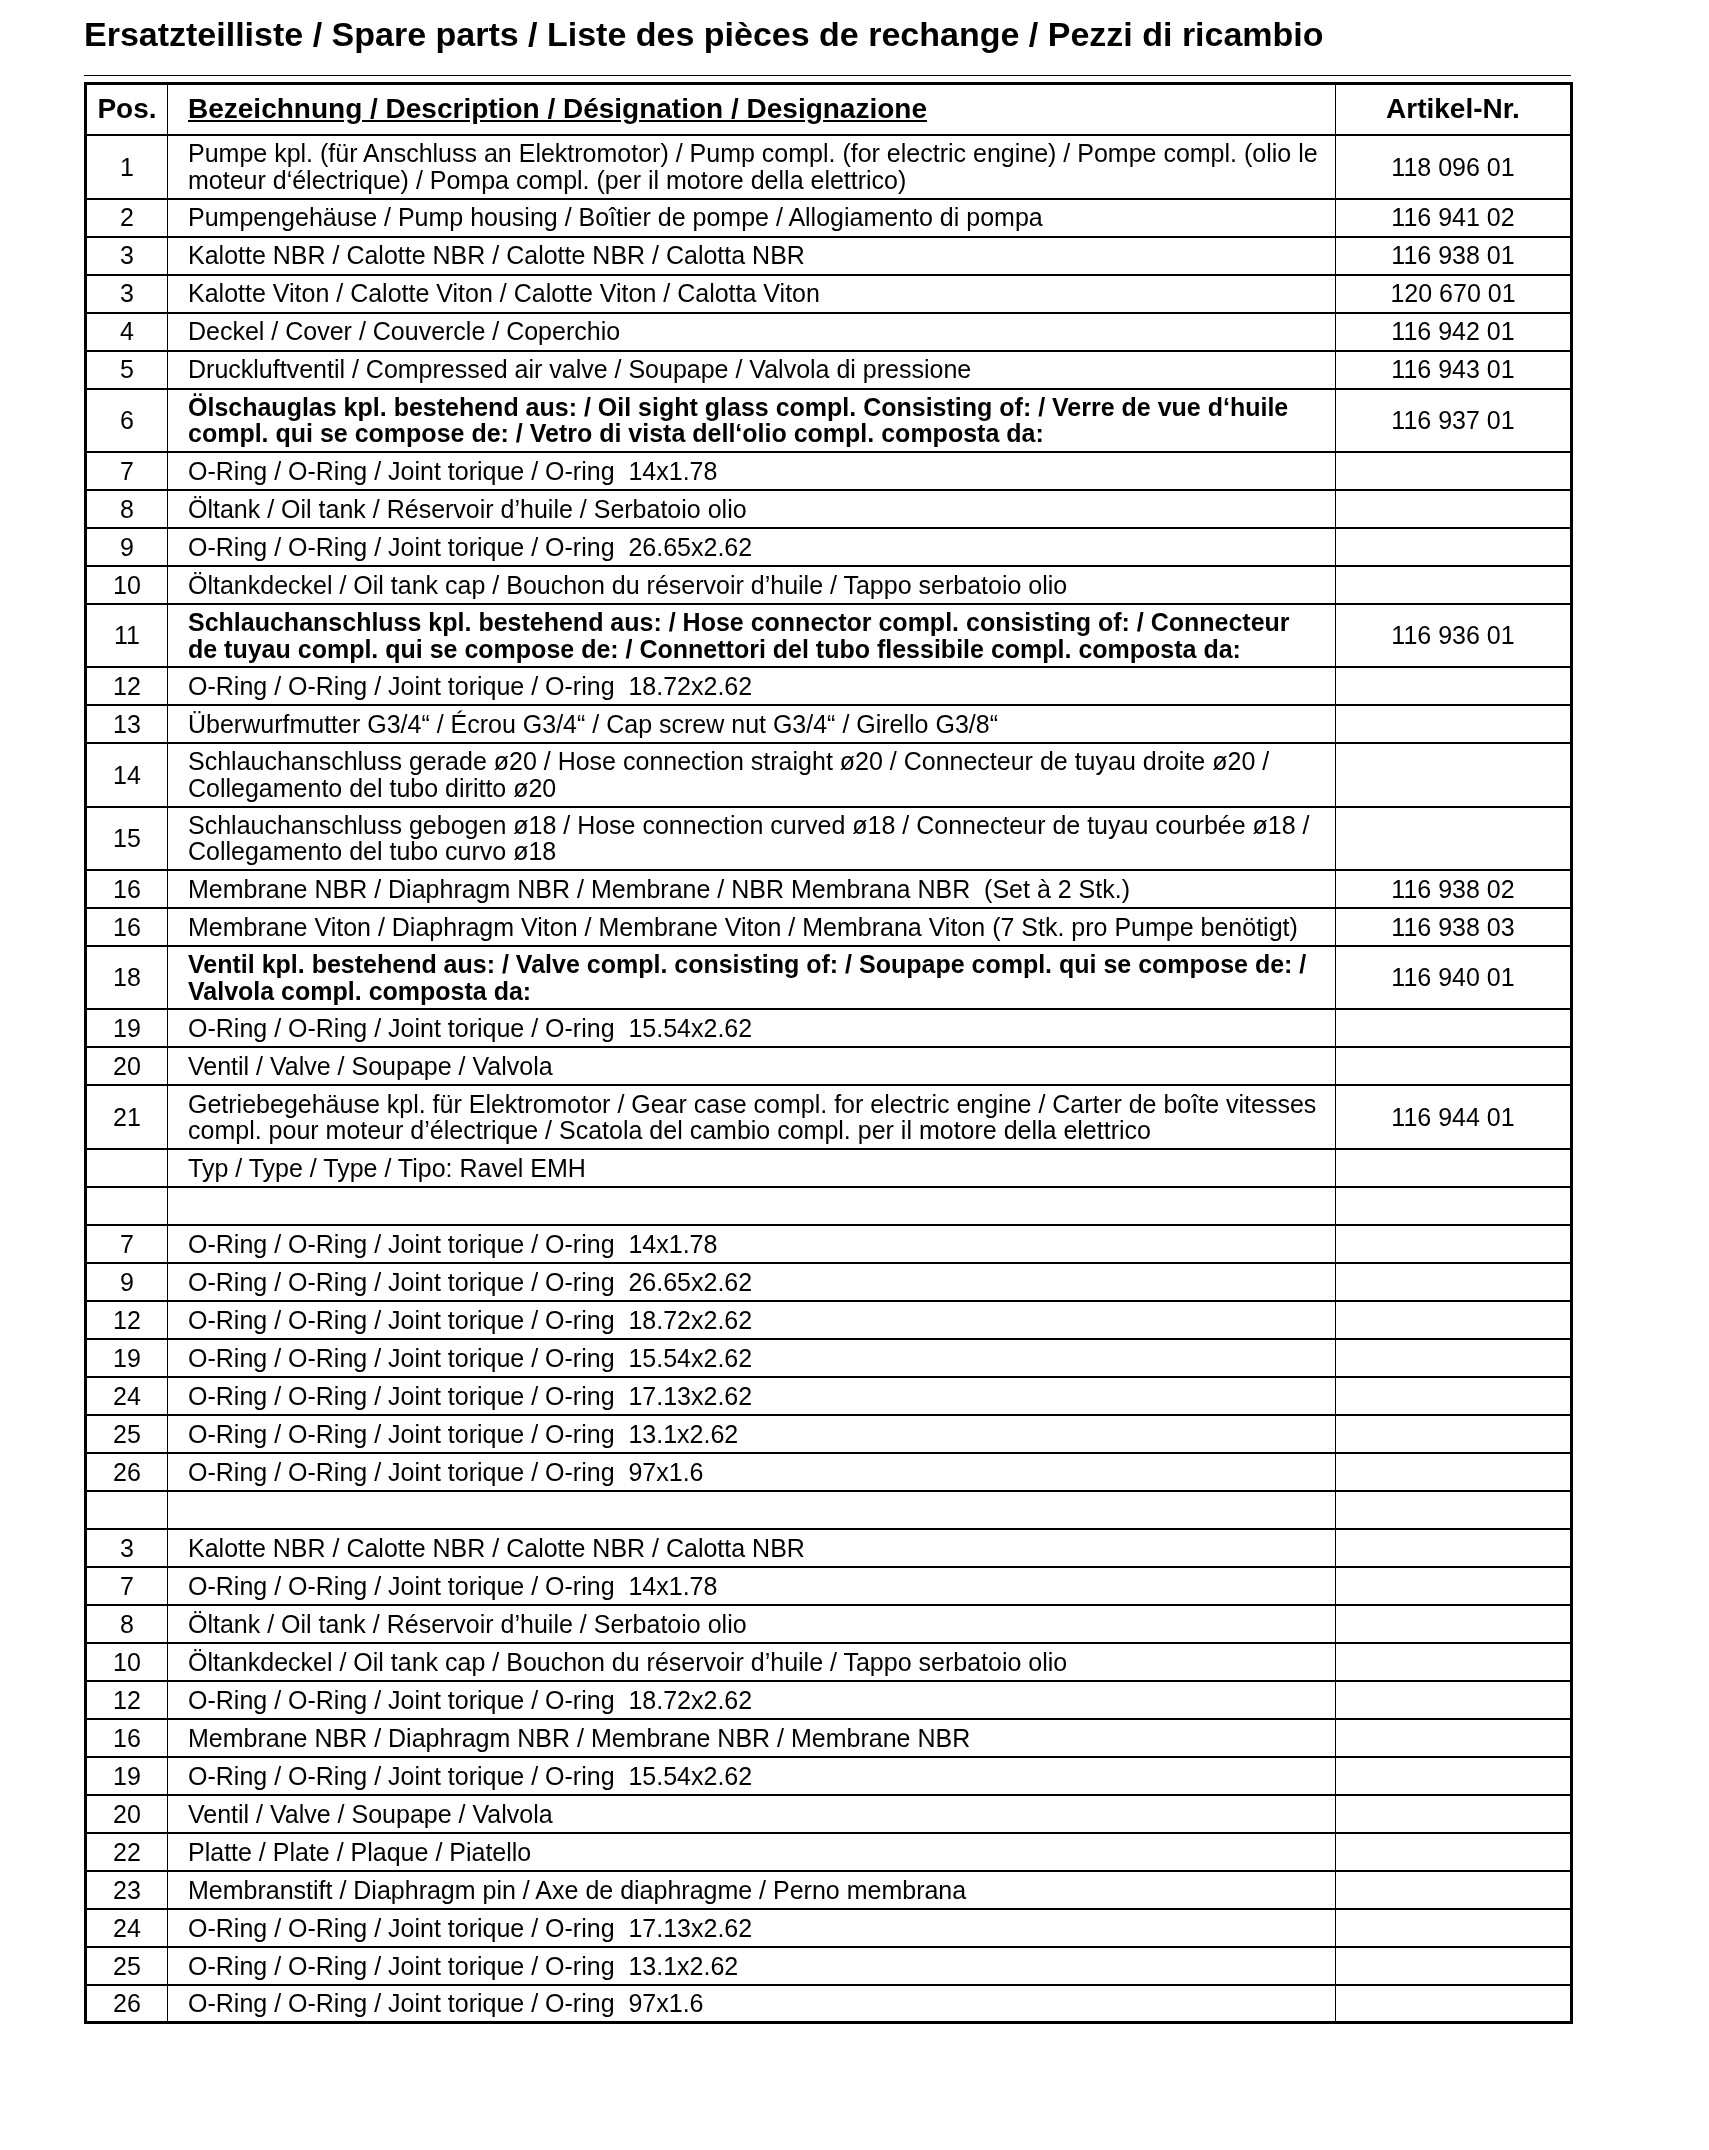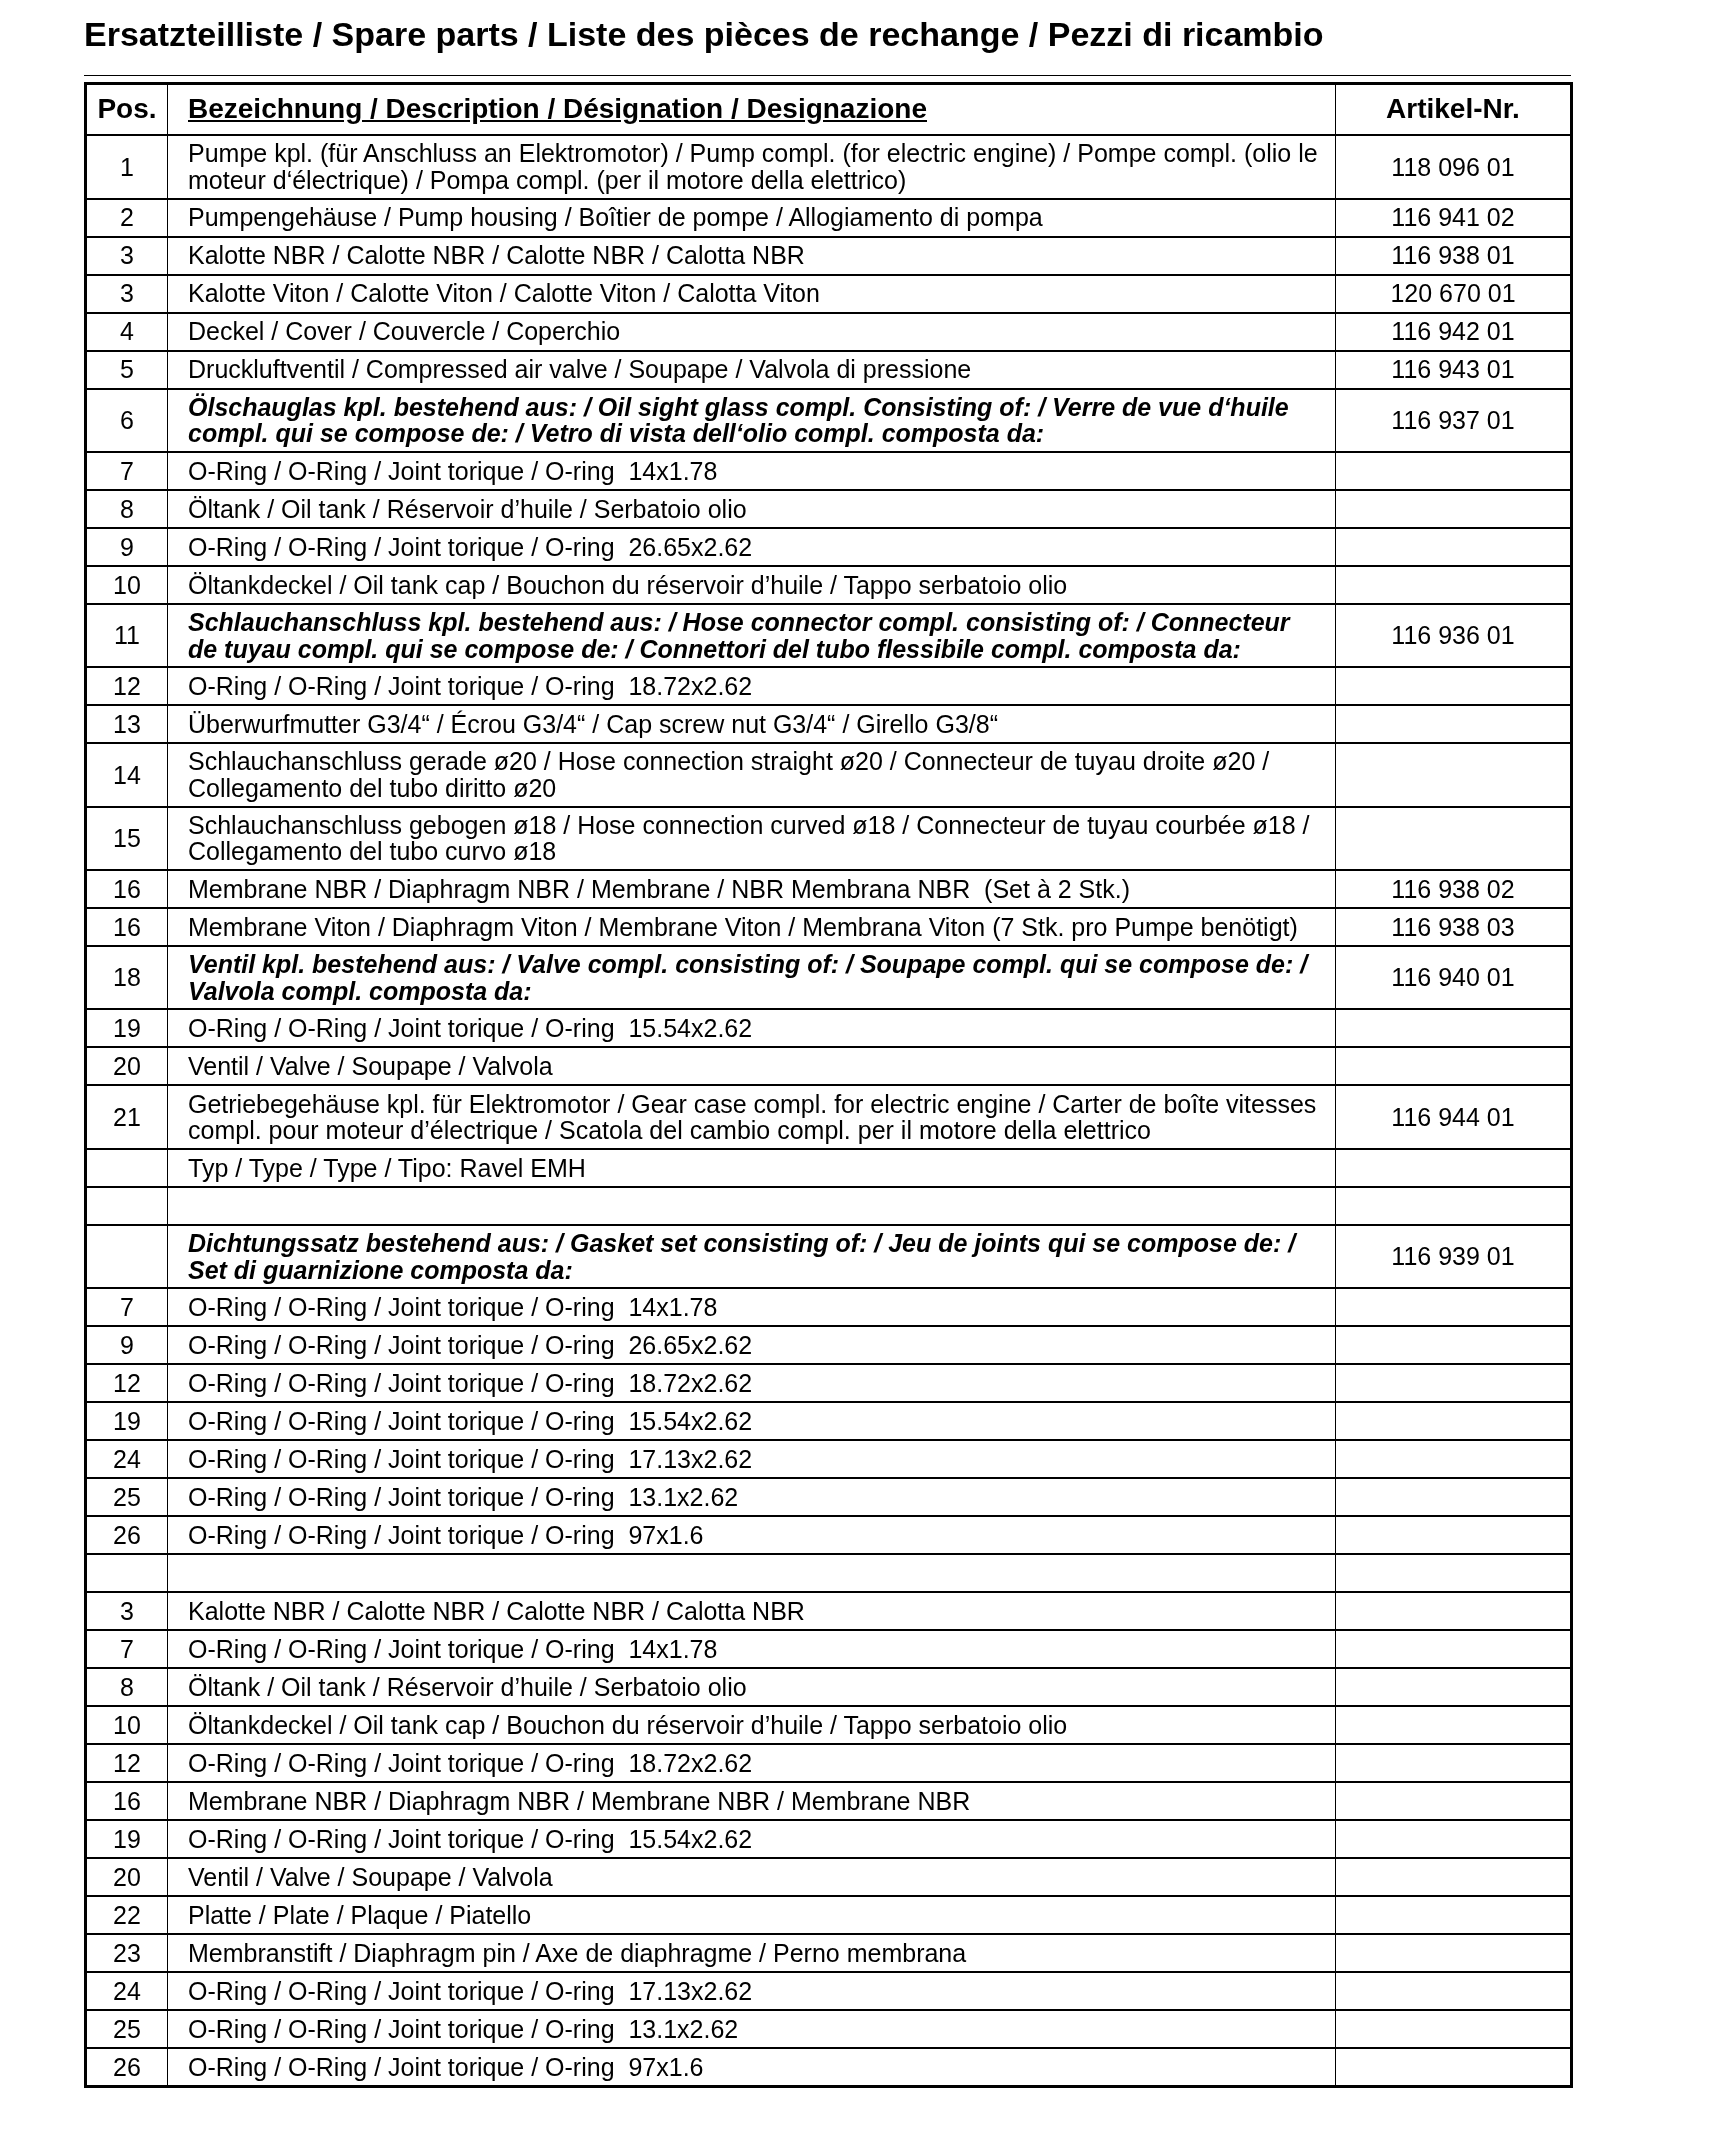--- a/index.html
+++ b/index.html
@@ -58,21 +58,21 @@
   th.h-desc { text-align: left; padding-left: 20px; text-decoration: underline; }
   th.h-art { text-align: center; }
   tbody tr { height: 38px; }
   td {
     font-size: 25px;
     line-height: 26.6px;
     font-weight: 400;
   }
   td.pos, td.art { text-align: center; padding: 2.4px 1.2px; }
   td.desc { text-align: left; padding: 4.1px 16.5px 4.1px 20px; }
-  tr[data-bold="true"] td.desc { font-weight: 700; font-style: italic; }
+  tr[data-bold="true"] td.desc { font-weight: 700; }
 </style>
 </head>
 <body>
 
 <div class="page">
   <h1 class="doc-title">Ersatzteilliste / Spare parts / Liste des pièces de rechange / Pezzi di ricambio</h1>
 
   <div class="thin-rule"></div>
 
   <table class="parts">
@@ -228,25 +228,20 @@
           <td class="desc">Typ / Type / Type / Tipo: Ravel EMH</td>
           <td class="art"></td>
         </tr>
 
         <tr data-bold="false">
           <td class="pos"></td>
           <td class="desc"></td>
           <td class="art"></td>
         </tr>
 
-        <tr data-bold="true">
-          <td class="pos"></td>
-          <td class="desc">Dichtungssatz bestehend aus: / Gasket set consisting of: / Jeu de joints qui se compose de: / Set di guarnizione composta da:</td>
-          <td class="art">116 939 01</td>
-        </tr>
 
         <tr data-bold="false">
           <td class="pos">7</td>
           <td class="desc">O-Ring / O-Ring / Joint torique / O-ring&nbsp; 14x1.78</td>
           <td class="art"></td>
         </tr>
 
         <tr data-bold="false">
           <td class="pos">9</td>
           <td class="desc">O-Ring / O-Ring / Joint torique / O-ring&nbsp; 26.65x2.62</td>

